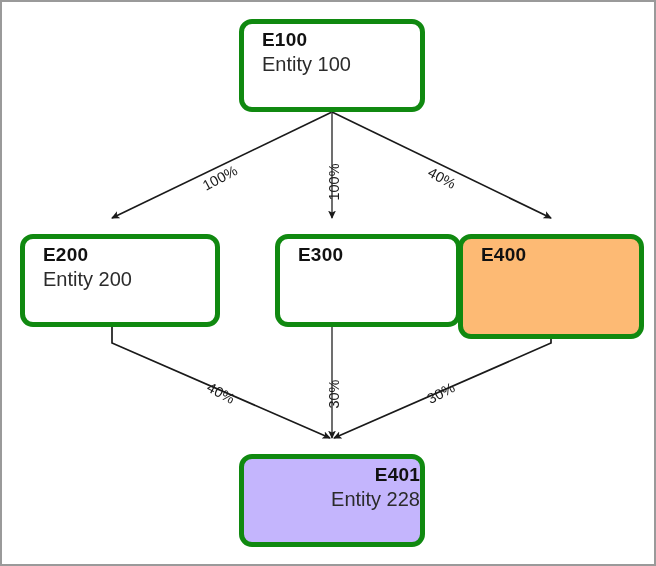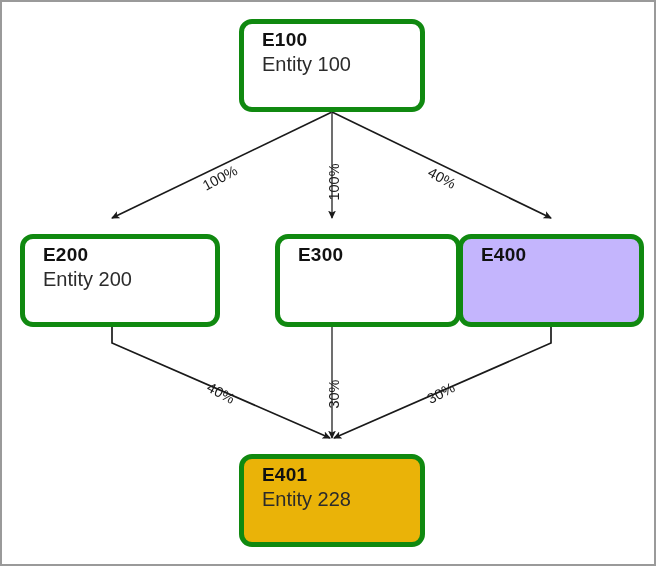--- a/index.html
+++ b/index.html
@@ -93,25 +93,25 @@
 
   <div class="node" id="node-1" style="left: 18px; top: 232px; width: 200px; height: 93px; border-color: rgb(16, 137, 16); background: rgb(255, 255, 255);">
     <div class="node-title">E200</div>
     <div class="node-subtitle">Entity 200</div>
   </div>
 
   <div class="node" id="node-2" style="left: 237px; top: 232px; width: 186px; height: 93px; border-color: rgb(16, 137, 16); background: rgb(255, 255, 255); margin-left: 36px;">
     <div class="node-title">E300</div>
   </div>
 
-  <div class="node" id="node-3" style="left: 456px; top: 232px; width: 186px; height: 93px; border-color: rgb(16, 137, 16); background: #c4b5fd;">
+  <div class="node" id="node-3" style="left: 456px; top: 232px; width: 186px; height: 105px; border-color: rgb(16, 137, 16); background: #fdba74;">
     <div class="node-title">E400</div>
   </div>
 
-  <div class="node" id="node-4" style="left: 237px; top: 452px; width: 186px; height: 93px; border-color: rgb(16, 137, 16); background: #eab308;">
+  <div class="node" id="node-4" style="left: 237px; top: 452px; width: 186px; height: 93px; border-color: rgb(16, 137, 16); background: #c4b5fd; text-align: right;">
     <div class="node-title">E401</div>
     <div class="node-subtitle">Entity 228</div>
   </div>
 
   <div class="edge-label" id="elabel-0" style="left: 218px; top: 176px; transform: translate(-50%, -50%) rotate(-28deg);">100%</div>
   <div class="edge-label" id="elabel-1" style="left: 332px; top: 180px; transform: translate(-50%, -50%) rotate(-90deg);">100%</div>
   <div class="edge-label" id="elabel-2" style="left: 440px; top: 176px; transform: translate(-50%, -50%) rotate(28deg);">40%</div>
   <div class="edge-label" id="elabel-3" style="left: 219px; top: 391px; transform: translate(-50%, -50%) rotate(28deg);">40%</div>
   <div class="edge-label" id="elabel-4" style="left: 332px; top: 392px; transform: translate(-50%, -50%) rotate(-90deg);">30%</div>
   <div class="edge-label" id="elabel-5" style="left: 439px; top: 391px; transform: translate(-50%, -50%) rotate(-28deg);">30%</div>

